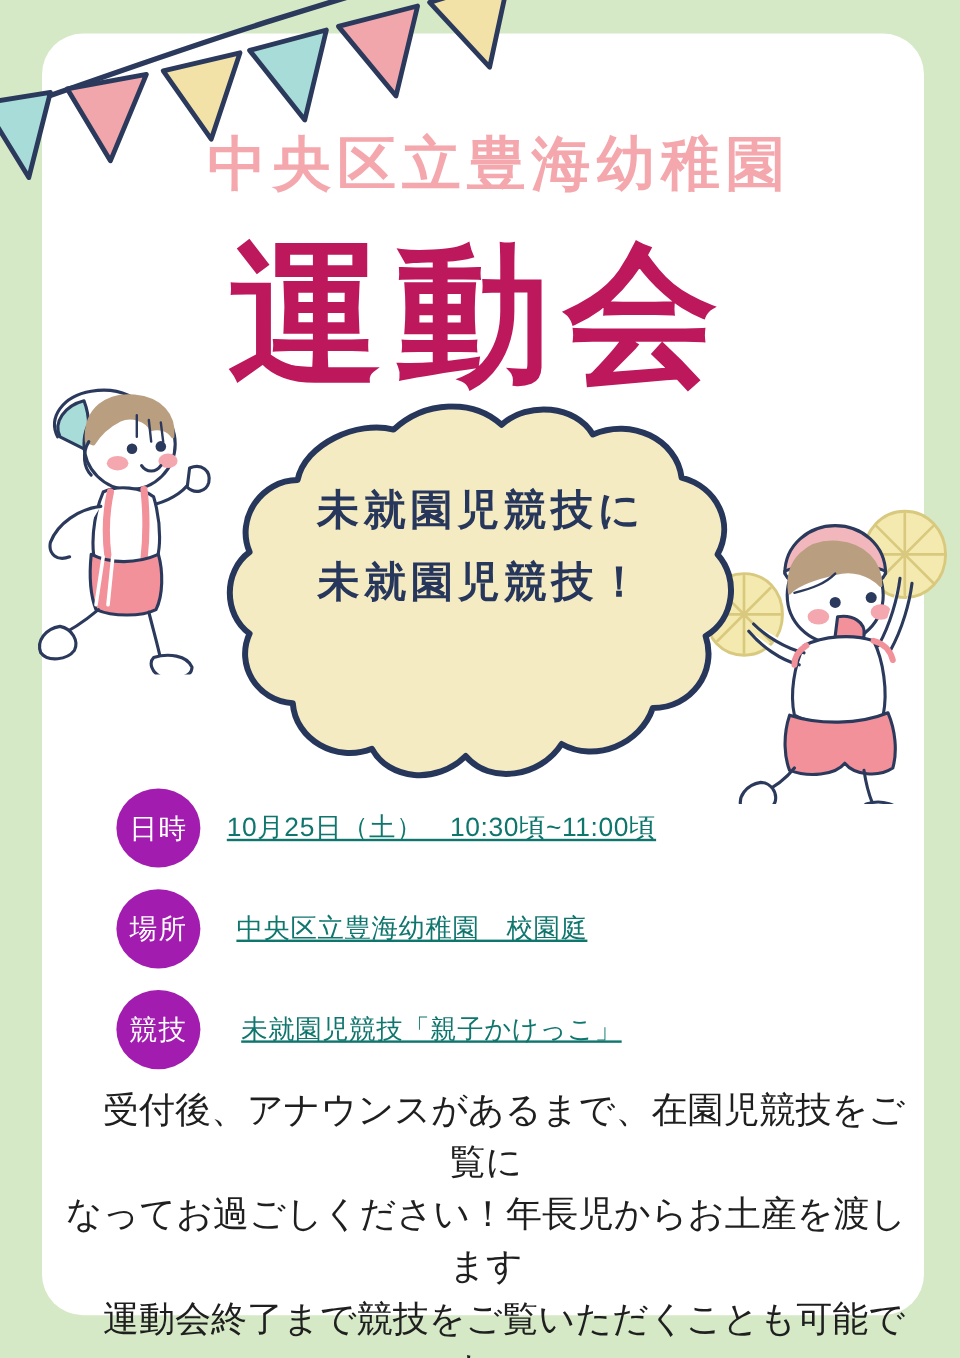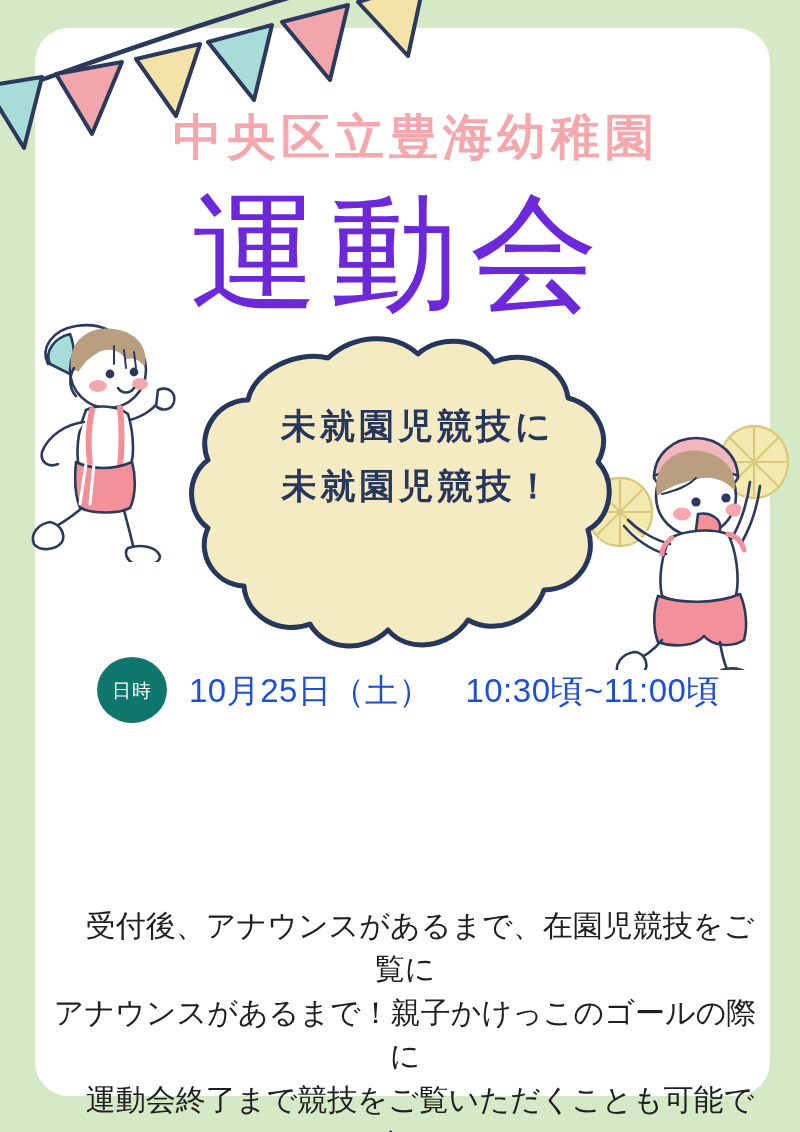--- a/index.html
+++ b/index.html
@@ -47,26 +47,26 @@
     color: #f4a8ad;
     font-size: 49px;
     font-weight: bold;
     letter-spacing: 5px;
     line-height: 1;
     white-space: nowrap;
   }
   .event-title {
     position: absolute;
     left: 0;
-    top: 186px;
+    top: 196px;
     width: 800px;
     text-align: center;
-    color: #6d28d9;
+    color: #be185d;
     font-size: 128px;
-    font-weight: normal;
+    font-weight: bold;
     letter-spacing: 12px;
     line-height: 1.05;
     white-space: nowrap;
   }
 
   
   .cloud-wrap {
     position: absolute;
     left: 178px;
     top: 336px;
@@ -75,21 +75,21 @@
     z-index: 4;
   }
   .cloud-svg {
     position: absolute;
     inset: 0;
     width: 100%;
     height: 100%;
   }
   .cloud-text {
     position: absolute;
-    left: 17px;
+    left: 0;
     top: 60px;
     width: 446px;
     text-align: center;
     color: #27375c;
     font-size: 35px;
     font-weight: bold;
     line-height: 1.72;
     letter-spacing: 4px;
   }
   .cloud-text span { display: block; }
@@ -124,36 +124,37 @@
     display: flex;
     align-items: center;
     height: 84px;
   }
   .info-badge {
     flex: 0 0 auto;
     margin-left: 97px;
     width: 70px;
     height: 66px;
     border-radius: 50%;
-    background: #0f766e;
+    background: #a21caf;
     color: #ffffff;
-    font-size: 19px;
+    font-size: 23px;
     letter-spacing: 1px;
     display: flex;
     align-items: center;
     justify-content: center;
     line-height: 1;
   }
   .info-value {
     margin-left: 22px;
-    color: #1d4ed8;
-    font-size: 33px;
+    color: #0f766e;
+    font-size: 22px;
     letter-spacing: 0.5px;
     white-space: pre;
     line-height: 1;
+    text-decoration: underline;
   }
   .info-row.r2 .info-value { margin-left: 30px; }
   .info-row.r3 .info-value { margin-left: 34px; }
 
   
   .body-copy {
     position: absolute;
     left: 46px;
     top: 905px;
     width: 718px;
@@ -324,19 +325,27 @@
     <path d="M130,250 C142,246 158,250 160,260 C158,268 142,270 132,264
              C126,260 126,252 130,250 Z" fill="#ffffff"></path>
   </g>
 </svg>
 
 <div class="info-list">
   <div class="info-row r1">
     <div class="info-badge">日時</div>
     <div class="info-value">10月25日（土）　10:30頃~11:00頃</div>
   </div>
+  <div class="info-row r2">
+    <div class="info-badge">場所</div>
+    <div class="info-value">中央区立豊海幼稚園　校園庭</div>
+  </div>
+  <div class="info-row r3">
+    <div class="info-badge">競技</div>
+    <div class="info-value">未就園児競技「親子かけっこ」</div>
+  </div>
 </div>
 
 <div class="body-copy">
   <p>　受付後、アナウンスがあるまで、在園児競技をご覧に</p>
-  <p>アナウンスがあるまで！親子かけっこのゴールの際に</p>
+  <p>なってお過ごしください！年長児からお土産を渡します</p>
   <p>　運動会終了まで競技をご覧いただくことも可能です。</p>
 </div>
 
 </body></html>

